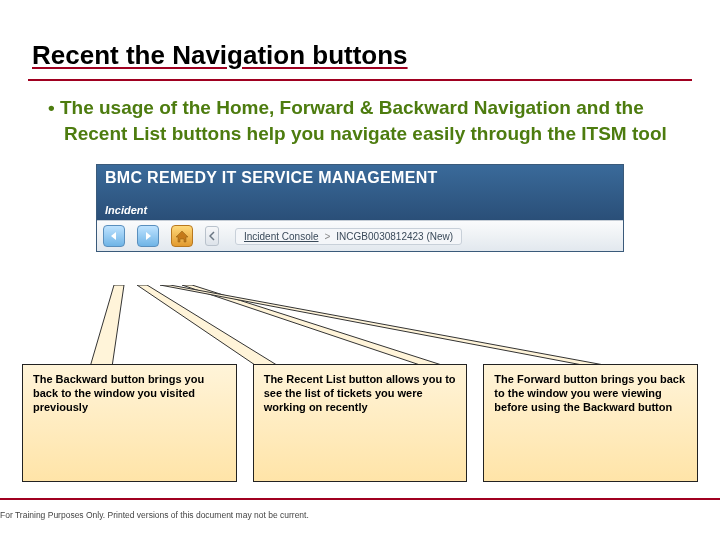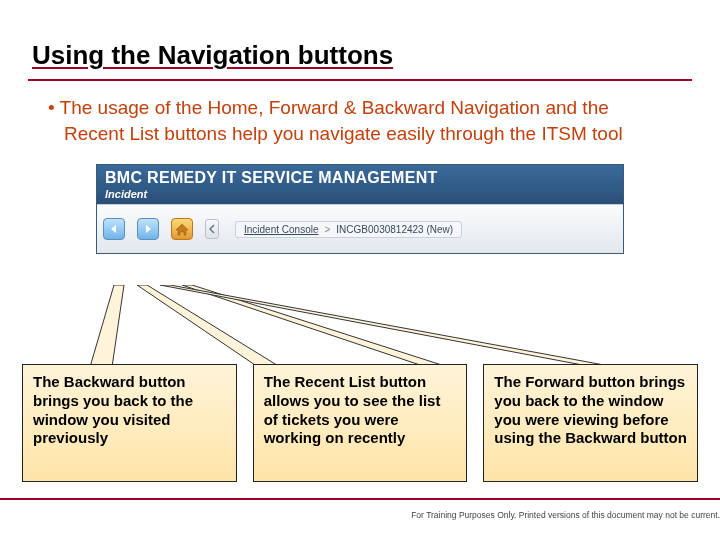--- a/index.html
+++ b/index.html
@@ -30,24 +30,25 @@
     text-underline-offset: 3px;
   }
   .title-rule {
     margin: 4px 28px 0 28px;
     border: none;
     border-top: 2px solid #a00020;
   }
   .bullet {
     padding: 14px 48px 0 56px;
     font-size: 19px;
-    color: #c2410c;
+    color: #4d7c0f;
     line-height: 1.35;
     text-indent: -16px;
     padding-left: 64px;
+    font-weight: bold;
   }
   .bullet::before {
     content: "• ";
   }
   .app-window {
     margin: 18px 96px 0 96px;
     border: 1px solid #3a5a7a;
   }
   .app-header {
     background: linear-gradient(to bottom, #3a6a9a 0%, #2a4f78 100%);
@@ -56,27 +57,27 @@
   }
   .app-header-title {
     font-size: 16px;
     font-weight: bold;
     letter-spacing: 0.3px;
   }
   .app-header-sub {
     font-size: 11px;
     font-style: italic;
     font-weight: bold;
-    margin-top: 1px;
+    margin-top: 17px;
   }
   .nav-strip {
     background: linear-gradient(to bottom, #fafbfc 0%, #e2e8ee 100%);
     display: flex;
     align-items: center;
-    padding: 13px 6px;
+    padding: 4px 6px;
     gap: 12px;
     border-top: 1px solid #c5cdd6;
   }
   .nav-btn {
     width: 22px;
     height: 22px;
     border-radius: 4px;
     background: linear-gradient(to bottom, #bfe3ff 0%, #6fb4e6 100%);
     border: 1px solid #5a8fbd;
     display: flex;
@@ -120,21 +121,21 @@
     padding: 0 22px;
     display: flex;
     gap: 16px;
     justify-content: space-between;
   }
   .callout {
     flex: 1;
     background: linear-gradient(to bottom, #fff4d9 0%, #ffe4a8 100%);
     border: 1px solid #222;
     padding: 8px 10px;
-    font-size: 15px;
+    font-size: 11px;
     font-weight: bold;
     color: #000;
     line-height: 1.25;
     min-height: 118px;
   }
   .leaders {
     position: absolute;
     left: 0;
     top: 285px;
     width: 100%;
@@ -147,32 +148,32 @@
     right: 0;
     bottom: 40px;
     border: none;
     border-top: 2px solid #a00020;
   }
   .footnote {
     position: absolute;
     left: 0;
     right: 0;
     bottom: 20px;
-    text-align: right;
+    text-align: left;
     font-size: 8.5px;
     color: #444;
   }
 </style>
 </head>
 <body>
 
 <div class="slide">
 
   <div class="title-wrap">
-    <div class="title">Using the Navigation buttons</div>
+    <div class="title">Recent the Navigation buttons</div>
   </div>
   <hr class="title-rule">
 
   <div class="bullet">The usage of the Home, Forward &amp; Backward Navigation and the Recent List buttons help you navigate easily through the ITSM tool</div>
 
   <div class="app-window">
     <div class="app-header">
       <div class="app-header-title">BMC REMEDY IT SERVICE MANAGEMENT</div>
       <div class="app-header-sub">Incident</div>
     </div>

